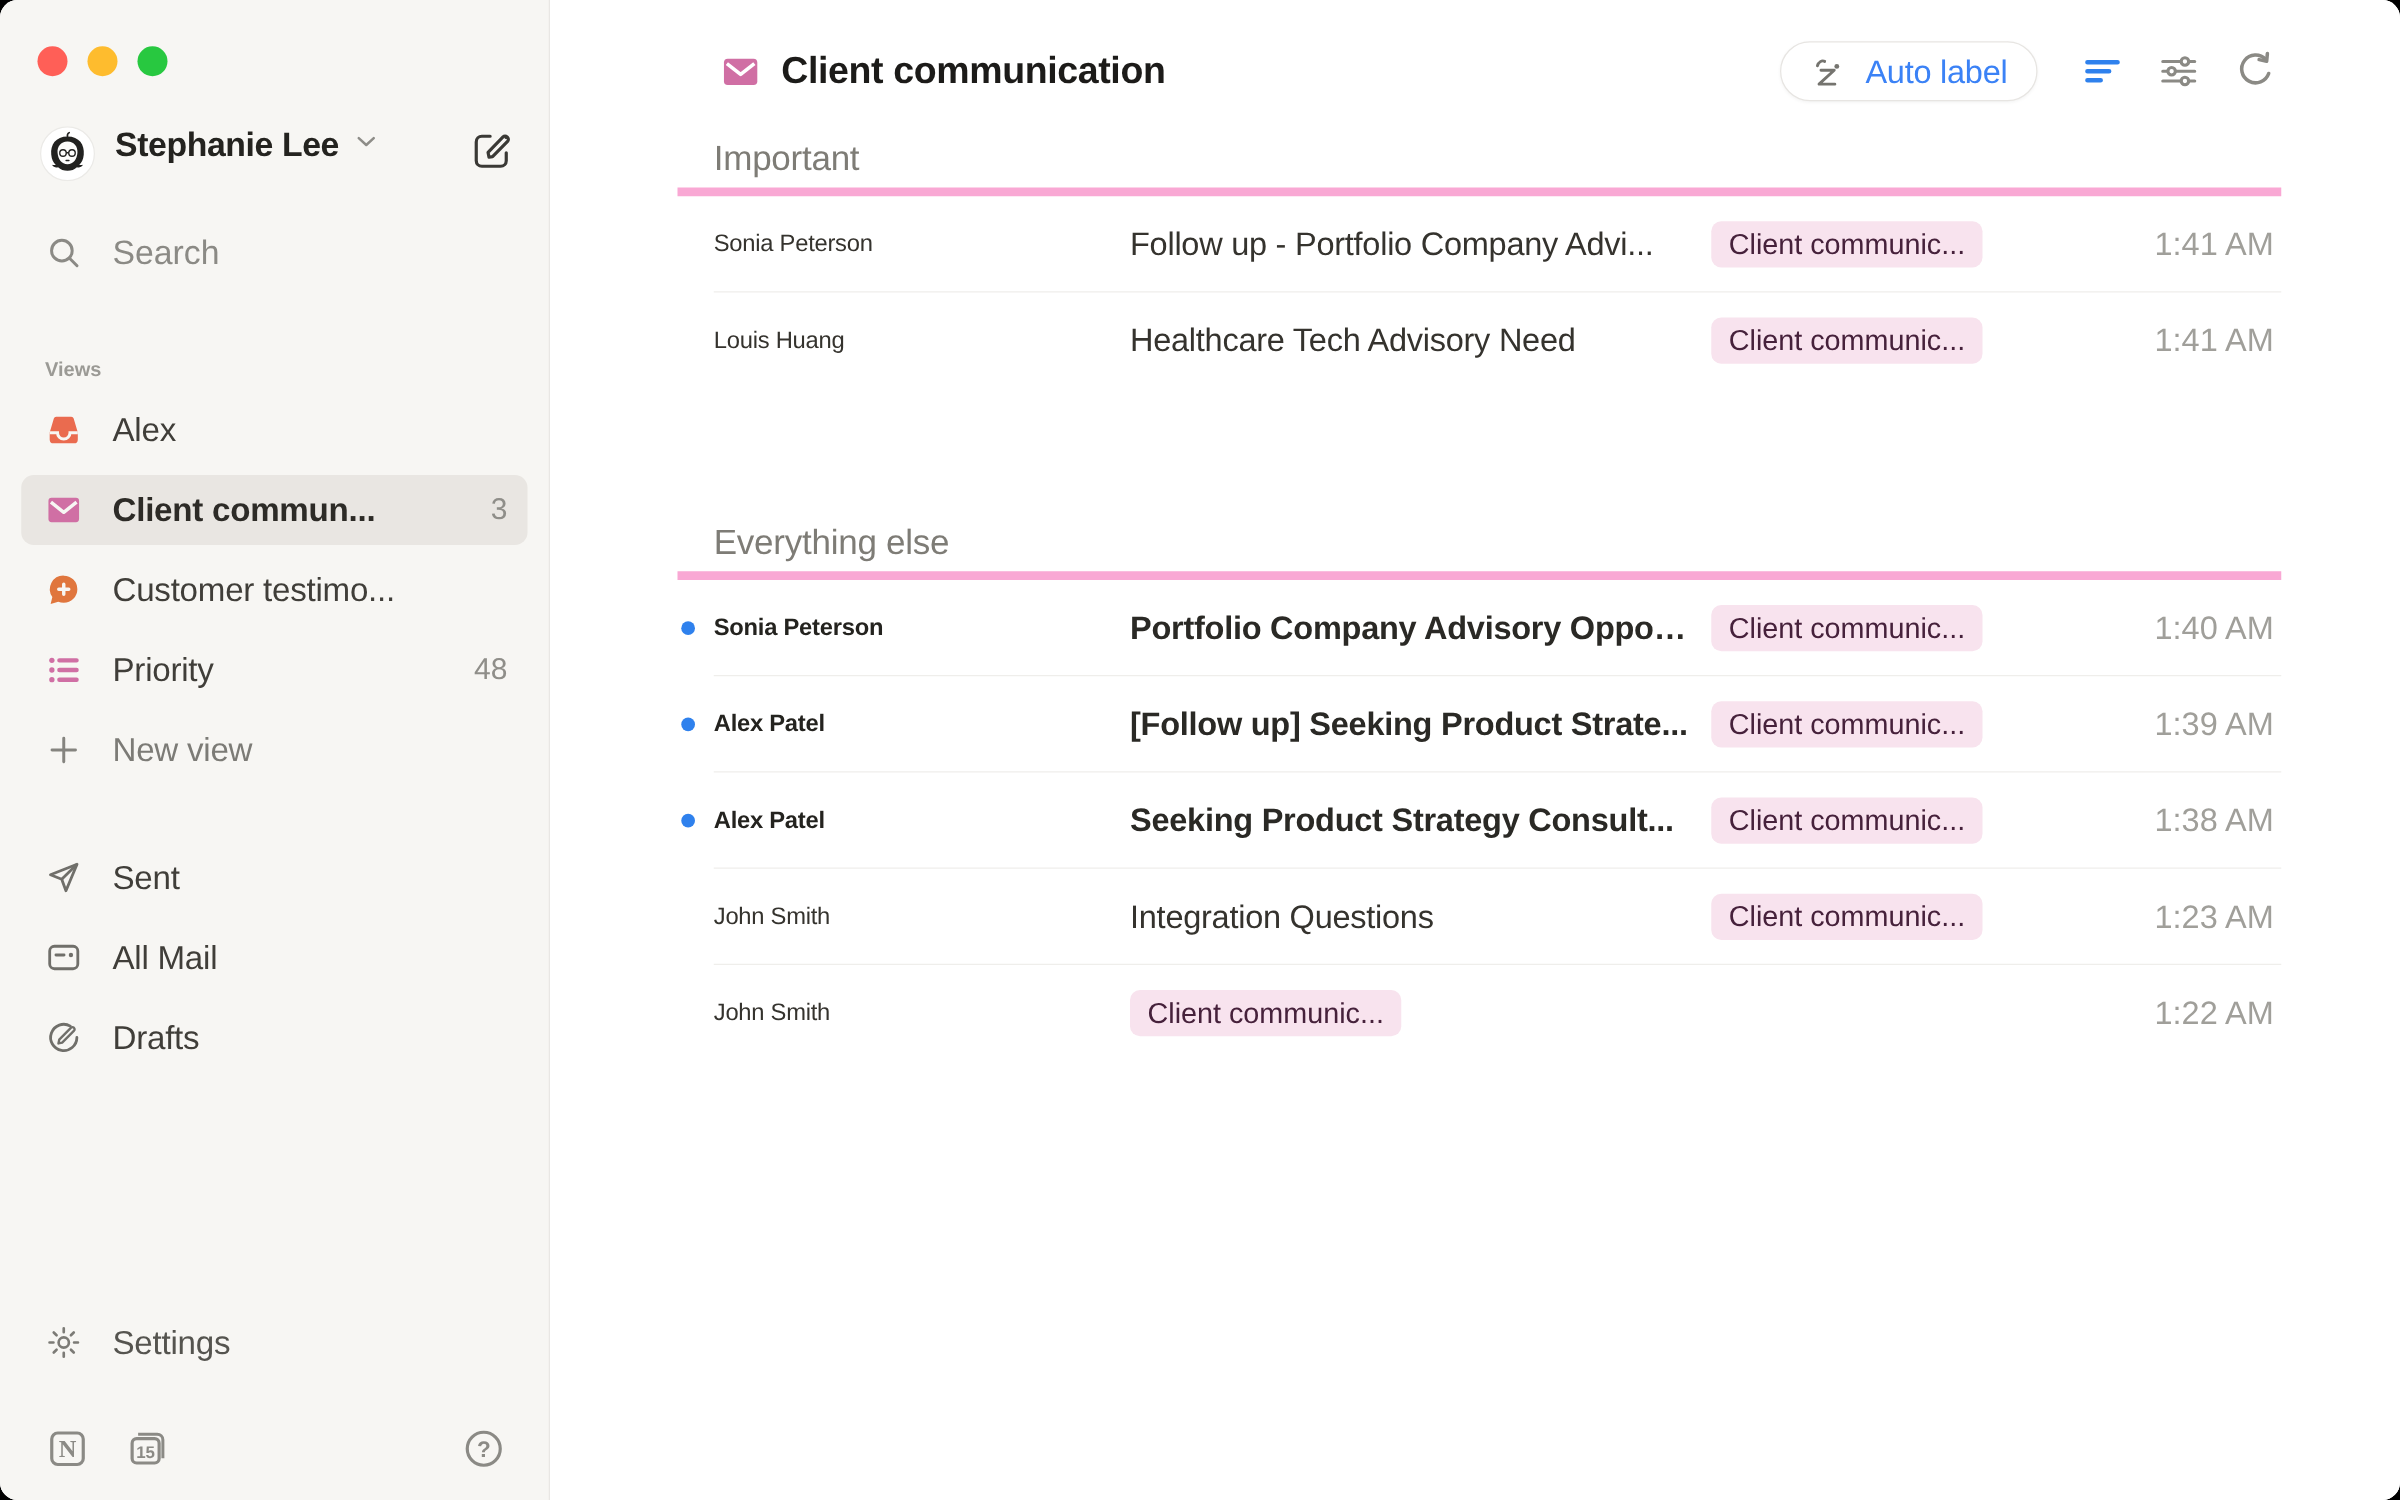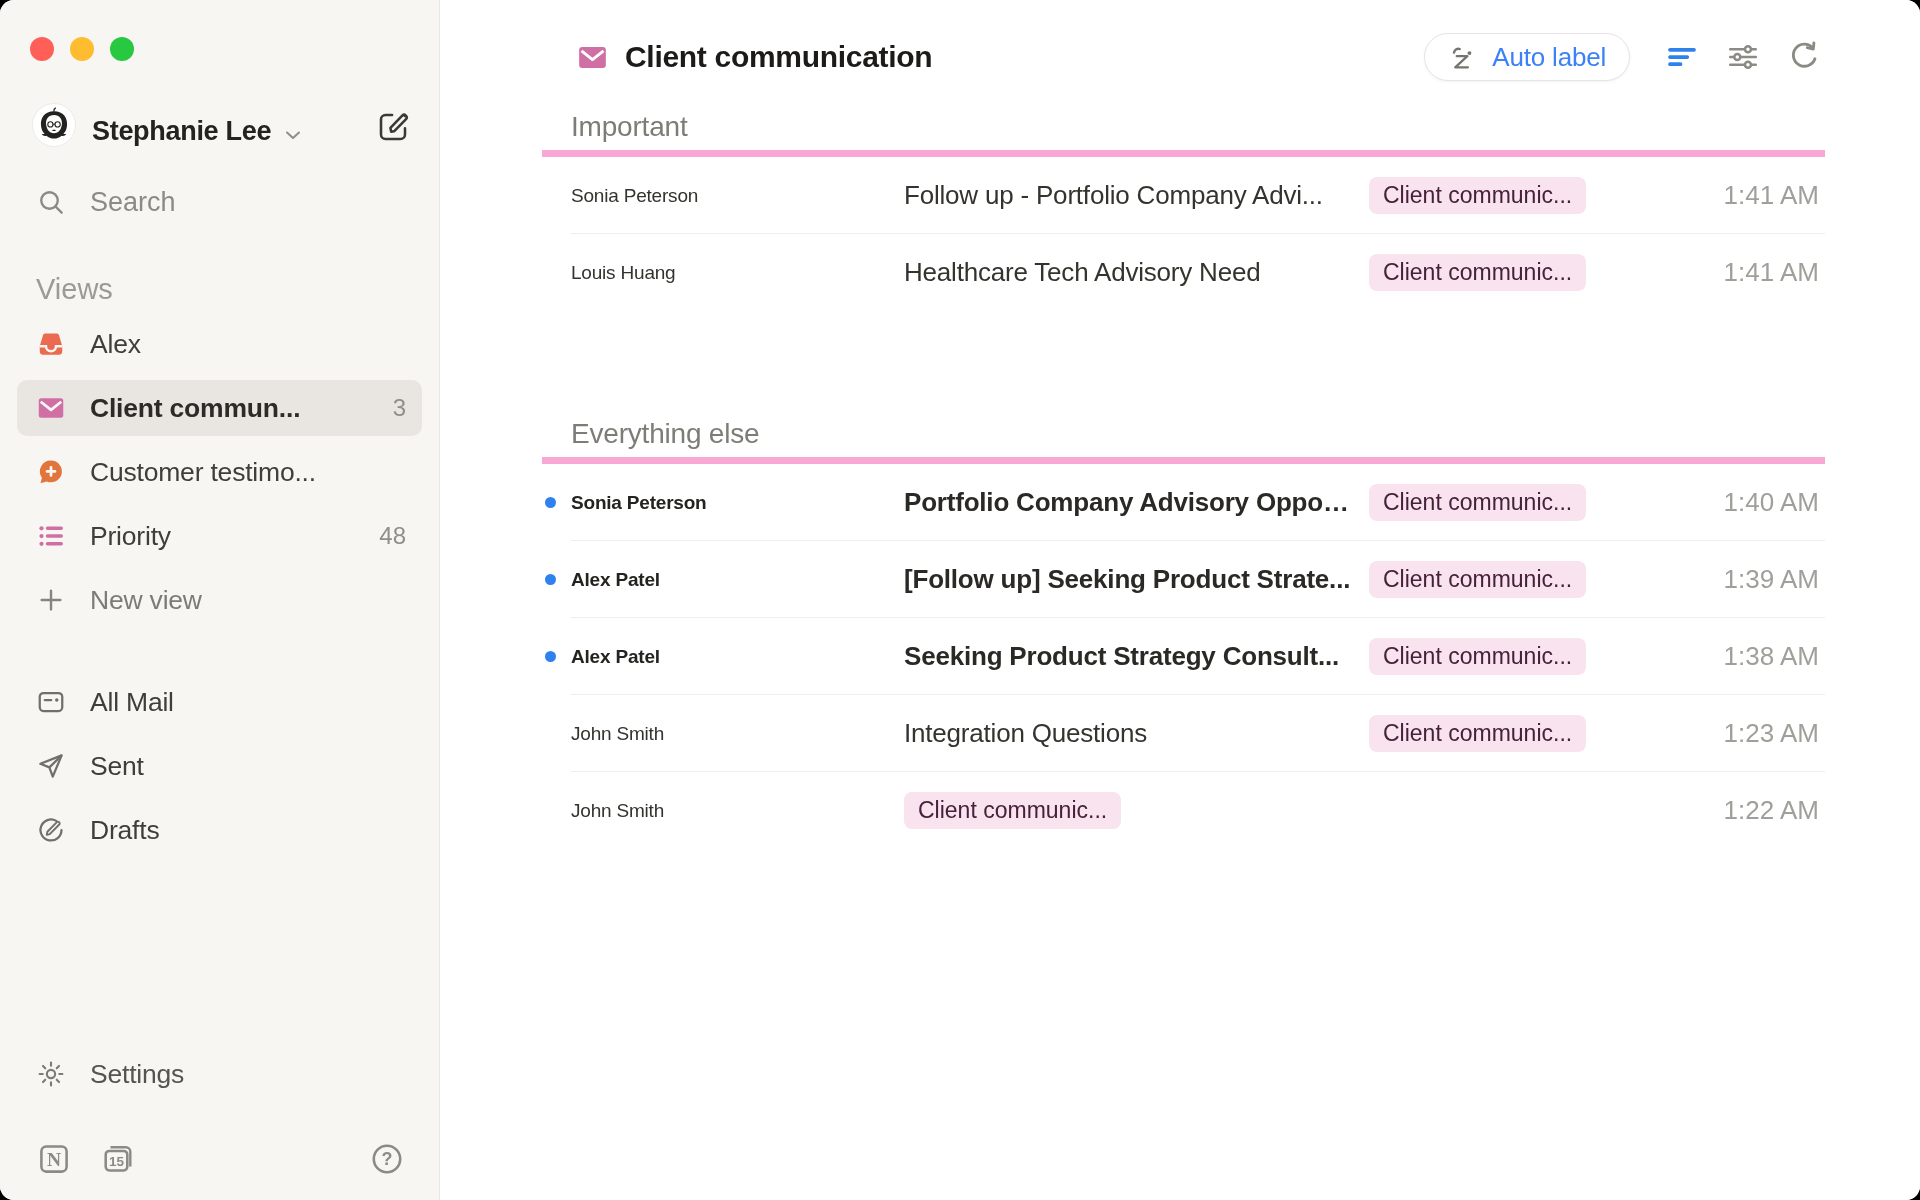--- a/index.html
+++ b/index.html
@@ -5,34 +5,34 @@
   * { margin:0; padding:0; box-sizing:border-box; }
   html,body { width:1920px; height:1200px; background:#000; font-family:"Liberation Sans", sans-serif; }
   .window { position:relative; width:1920px; height:1200px; border-radius:14px; overflow:hidden; display:flex; background:#fff; }
 
   
   .sidebar { position:relative; width:440px; height:100%; background:#f7f6f3; border-right:1px solid #e9e7e4; flex:none; }
   .traffic-lights { position:absolute; top:37px; left:30px; display:flex; gap:16px; }
   .tl { width:24px; height:24px; border-radius:50%; border:none; cursor:default; }
   .tl.red{ background:#ff5f57; } .tl.yellow{ background:#febc2e; } .tl.green{ background:#28c840; }
 
-  .profile-row { position:absolute; top:101px; left:32px; right:26px; height:46px; display:flex; align-items:flex-end; }
+  .profile-row { position:absolute; top:101px; left:32px; right:26px; height:46px; display:flex; align-items:flex-start; }
   .avatar { width:44px; height:44px; flex:none; }
   .profile-name { margin-left:16px; font-size:27px; font-weight:600; color:#24231f; letter-spacing:-0.3px; }
   .chev { margin-left:10px; width:24px; height:24px; color:#8e8d88; }
   .compose-btn { margin-left:auto; width:40px; height:40px; border:none; background:transparent; color:#3a3935; cursor:pointer; padding:2px; }
 
   .search-row { position:absolute; top:180px; left:36px; right:26px; height:44px; display:flex; align-items:center; cursor:pointer; }
   .search-icon { width:30px; height:30px; color:#8b8a85; flex:none; }
   .search-label { margin-left:24px; font-size:27px; color:#8b8a85; }
 
   .nav-block { position:absolute; left:17px; right:17px; }
   .views-block { top:266px; }
   .mail-block { top:674px; }
-  .nav-section-label { height:40px; margin-bottom:10px; padding-left:19px; display:flex; align-items:flex-end; font-size:29px; font-weight:400; color:#9b9a95; }
+  .nav-section-label { height:40px; margin-bottom:10px; padding-left:19px; display:flex; align-items:flex-end; font-size:16px; font-weight:700; color:#9b9a95; }
   .nav-item { height:56px; margin-bottom:8px; border-radius:10px; padding:0 16px 0 19px; display:flex; align-items:center; cursor:pointer; }
   .nav-item.selected { background:#e9e6e2; }
   .nav-icon { width:30px; height:30px; flex:none; }
   .nav-label { margin-left:24px; font-size:26.5px; color:#403e39; letter-spacing:-0.2px; white-space:nowrap; }
   .nav-item.selected .nav-label { font-weight:600; color:#2d2b27; }
   .nav-item.muted .nav-label { color:#7c7b76; }
   .nav-count { margin-left:auto; font-size:24px; color:#8f8e89; }
 
   .settings-row { position:absolute; top:1046px; left:17px; right:17px; }
   .footer-row { position:absolute; left:36px; right:34px; bottom:22px; height:38px; display:flex; align-items:center; }
@@ -162,32 +162,32 @@
               </svg></span>
             <span class="nav-label">New view</span>
           </div>
         </div>
     </nav>
 
     <nav class="nav-block mail-block">
       <div id="mail-items">
           <div class="nav-item">
             <span class="nav-icon" style="color: rgb(112, 111, 106);"><svg viewBox="0 0 24 24" width="30" height="30">
+                <path d="M20.5 3.5L3.5 10.2l7.2 2.9 2.7 7.4z" fill="none" stroke="currentColor" stroke-width="1.8" stroke-linejoin="round"></path>
+                <path d="M10.7 13.1l9.8-9.6" stroke="currentColor" stroke-width="1.8"></path>
+              </svg></span>
+            <span class="nav-label">Sent</span>
+          </div>
+          <div class="nav-item">
+            <span class="nav-icon" style="color: rgb(112, 111, 106);"><svg viewBox="0 0 24 24" width="30" height="30">
                 <rect x="3" y="4.8" width="18" height="14.4" rx="3" fill="none" stroke="currentColor" stroke-width="1.8"></rect>
                 <path d="M7 10.4h5.2" stroke="currentColor" stroke-width="1.8" stroke-linecap="round"></path>
                 <circle cx="16.6" cy="10.4" r="1.4" fill="currentColor"></circle>
               </svg></span>
             <span class="nav-label">All Mail</span>
-          </div>
-          <div class="nav-item">
-            <span class="nav-icon" style="color: rgb(112, 111, 106);"><svg viewBox="0 0 24 24" width="30" height="30">
-                <path d="M20.5 3.5L3.5 10.2l7.2 2.9 2.7 7.4z" fill="none" stroke="currentColor" stroke-width="1.8" stroke-linejoin="round"></path>
-                <path d="M10.7 13.1l9.8-9.6" stroke="currentColor" stroke-width="1.8"></path>
-              </svg></span>
-            <span class="nav-label">Sent</span>
           </div>
           <div class="nav-item">
             <span class="nav-icon" style="color: rgb(112, 111, 106);"><svg viewBox="0 0 24 24" width="30" height="30">
                 <path d="M20.4 12a8.4 8.4 0 1 1-4.2-7.3" fill="none" stroke="currentColor" stroke-width="1.8" stroke-linecap="round"></path>
                 <path d="M8.6 15.8l.5-2.4 7.6-7.7a1.2 1.2 0 0 1 1.7 0l.2.2a1.2 1.2 0 0 1 0 1.7l-7.6 7.7z" fill="none" stroke="currentColor" stroke-width="1.5" stroke-linejoin="round"></path>
               </svg></span>
             <span class="nav-label">Drafts</span>
           </div>
         </div>
     </nav>

